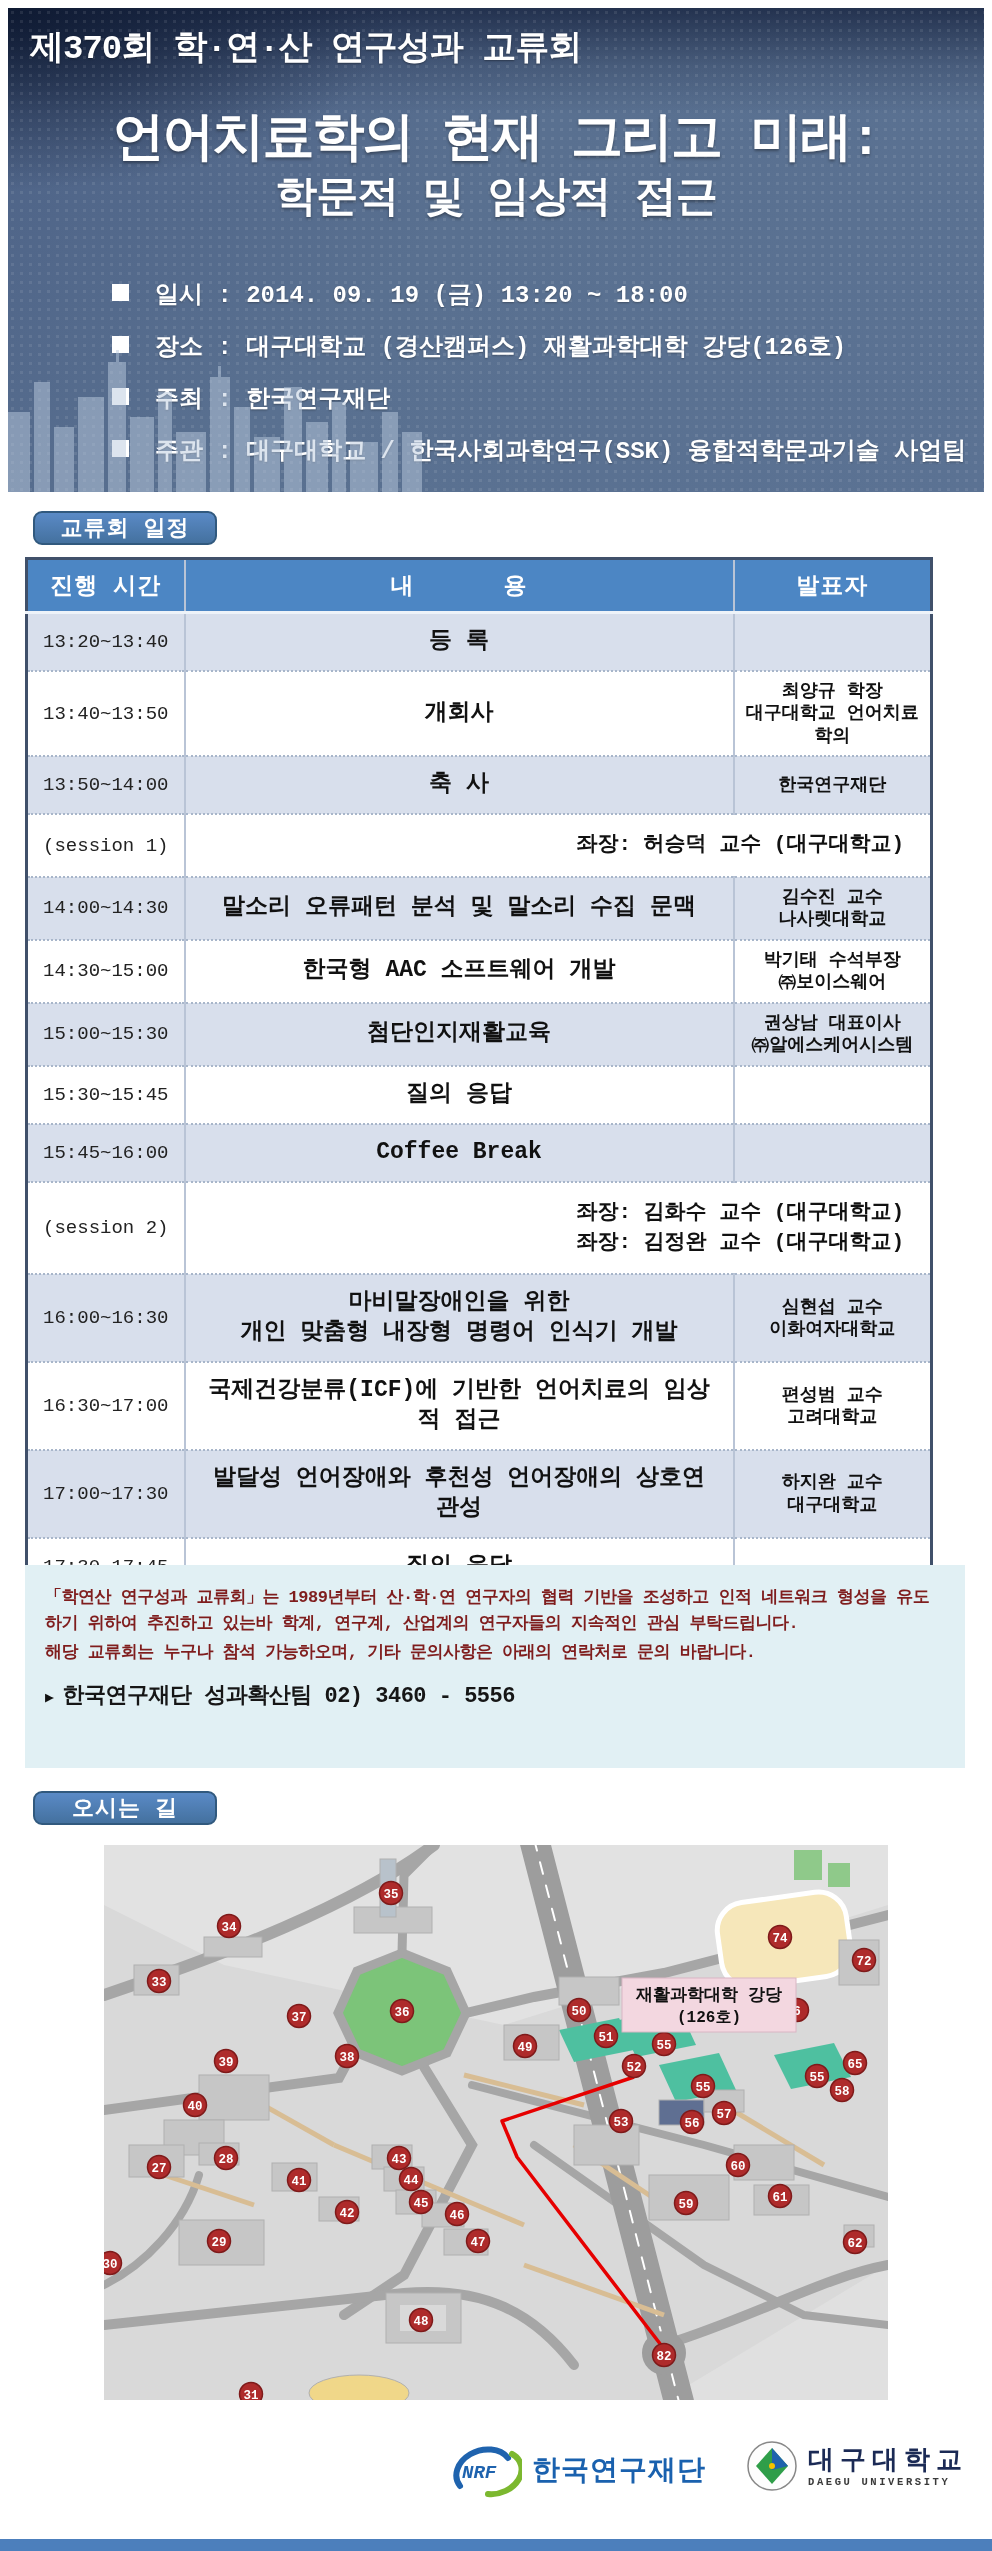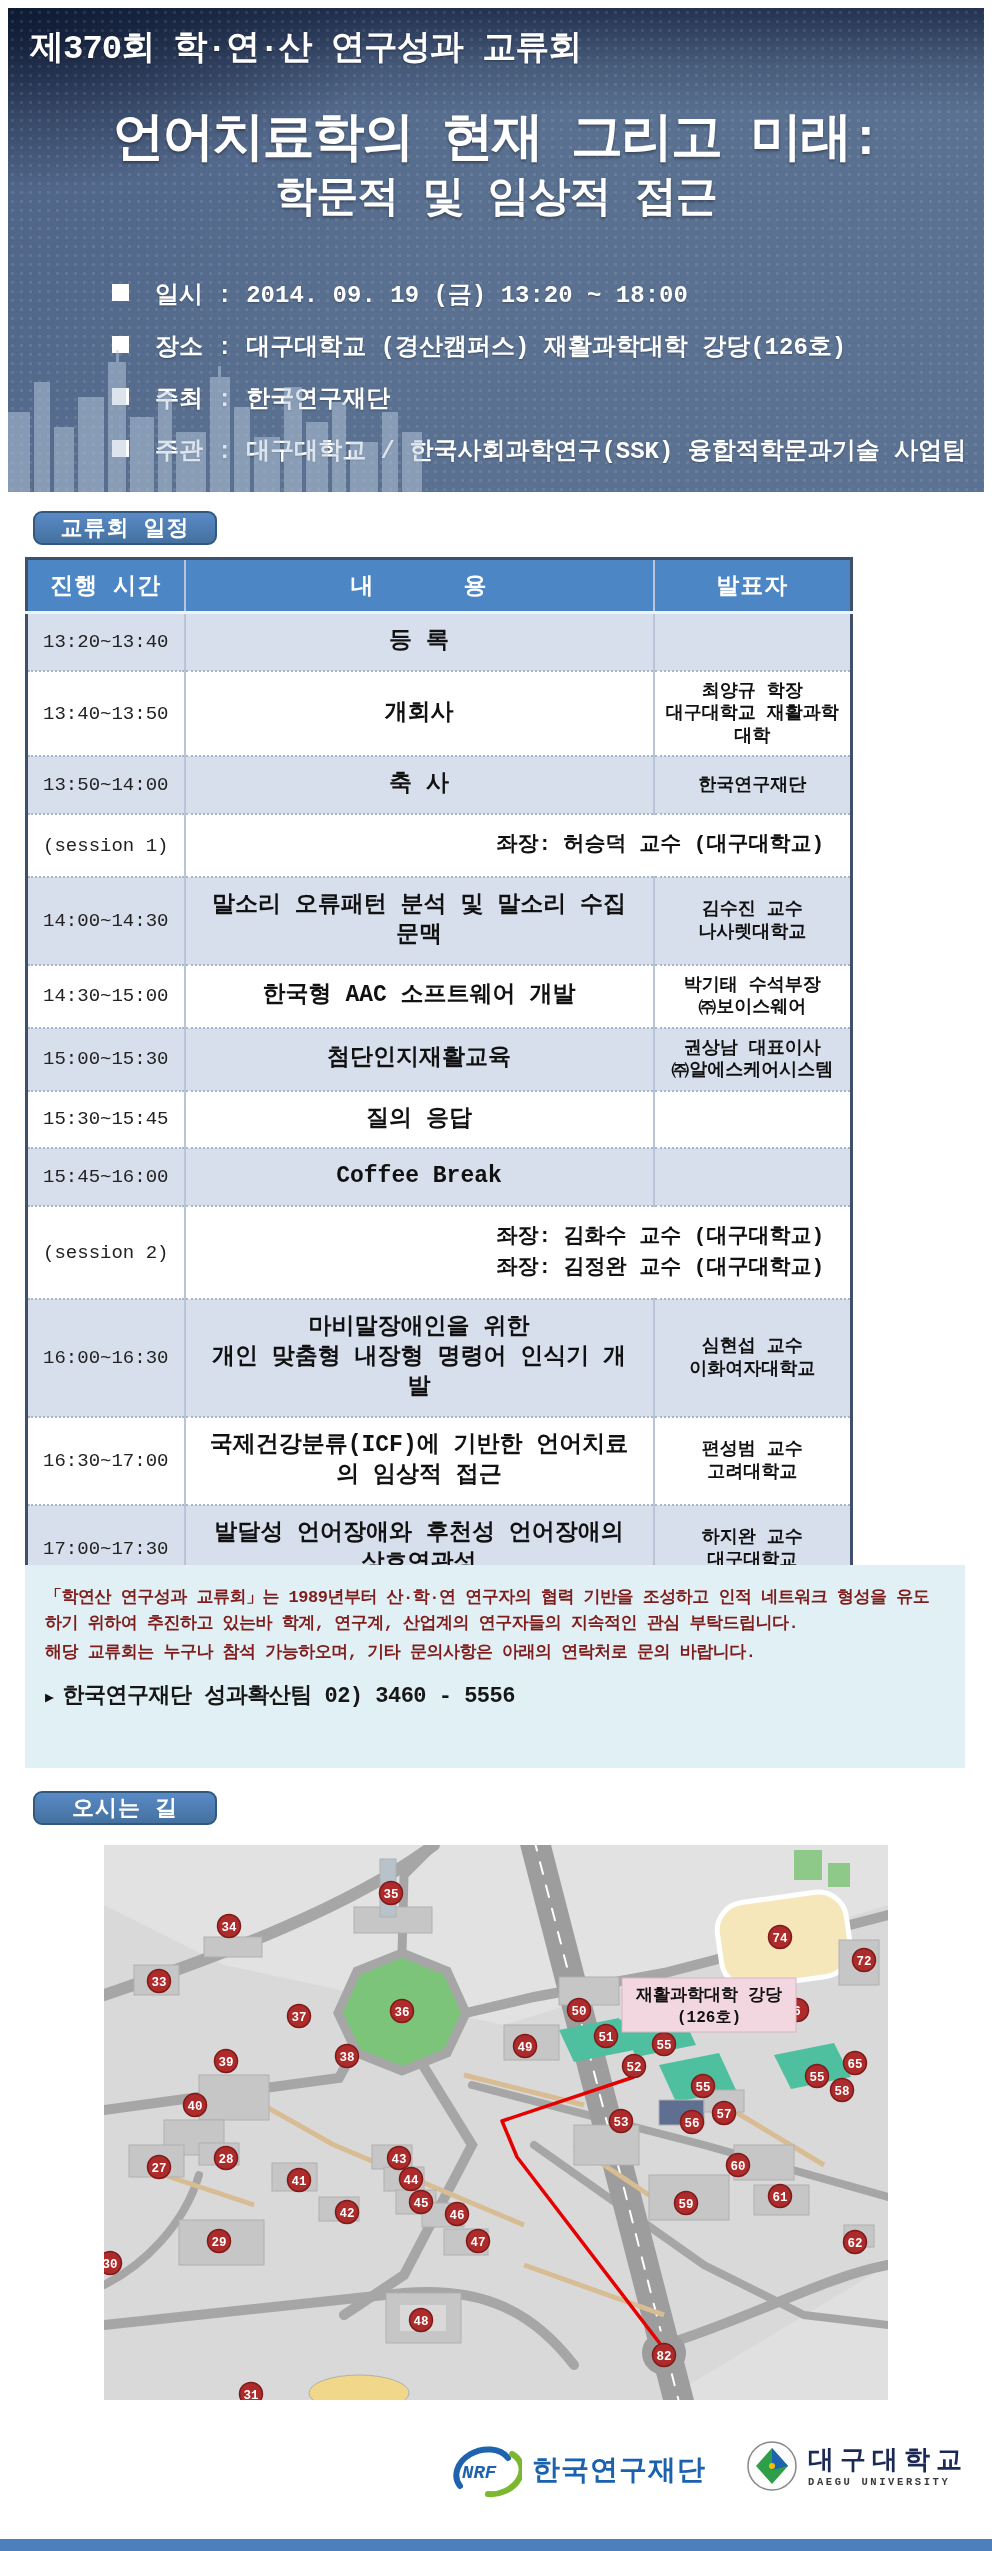--- a/index.html
+++ b/index.html
@@ -25,21 +25,21 @@
   .skyline{position:absolute;left:0;bottom:0;pointer-events:none;}
 
   
   .badge{position:absolute;left:33px;width:184px;height:34px;border-radius:9px;
     background:linear-gradient(to bottom,#5a8ac6,#44719f);border:2px solid #31597e;
     display:flex;align-items:center;justify-content:center;color:#fff;font-size:22px;font-weight:800;letter-spacing:1px;box-sizing:border-box;}
   #badge-schedule{top:511px;}
   #badge-map{top:1791px;text-align:right;}
 
   
-  table.schedule{position:absolute;left:25px;top:557px;width:828px;border-collapse:collapse;
+  table.schedule{position:absolute;left:25px;top:557px;width:908px;border-collapse:collapse;
     border:3px solid #40506a;table-layout:fixed;}
   table.schedule th{background:#4c86c4;color:#fff;font-size:23px;font-weight:800;height:49px;letter-spacing:1px;border-bottom:3px solid #eef3f9;}
   table.schedule th + th, table.schedule td + td{border-left:2px solid #b9c4d6;}
   table.schedule th.pre{white-space:pre;}
   table.schedule col.c-time{width:158px;}
   table.schedule col.c-pres{width:198px;}
   table.schedule tr.alt td{background:#d8dfec;}
   table.schedule tr.white td{background:#ffffff;}
   table.schedule tbody tr + tr td{border-top:2px dotted #a8b6ca;}
   td.time{font-size:19px;color:#222;text-align:center;padding:15px 4px;}
@@ -141,21 +141,21 @@
     <tbody>
         <tr class="alt">
           <td class="time">13:20~13:40</td>
           <td class="content">등  록</td>
           <td class="presenter"></td>
         </tr>
         <tr class="white">
           <td class="time">13:40~13:50</td>
           <td class="content">개회사</td>
           <td class="presenter">최양규 학장
-대구대학교 재활과학대학</td>
+대구대학교 언어치료학의</td>
         </tr>
         <tr class="alt">
           <td class="time">13:50~14:00</td>
           <td class="content">축 사</td>
           <td class="presenter">한국연구재단</td>
         </tr>
         <tr class="white">
           <td class="time">(session 1)</td>
           <td class="session-chair" colspan="2">좌장: 허승덕 교수 (대구대학교)</td>
         </tr>

